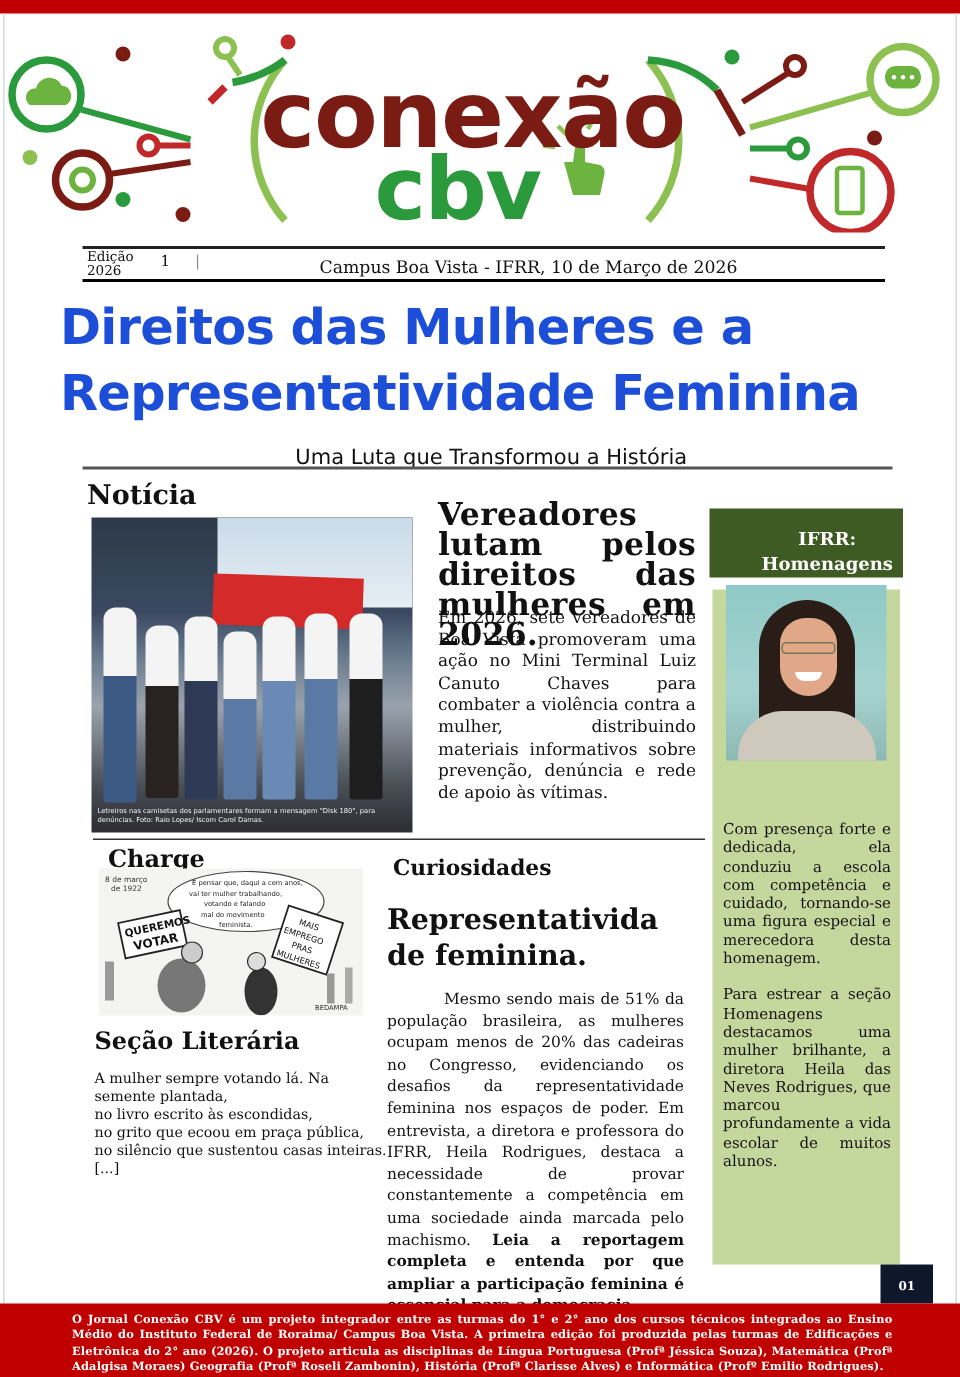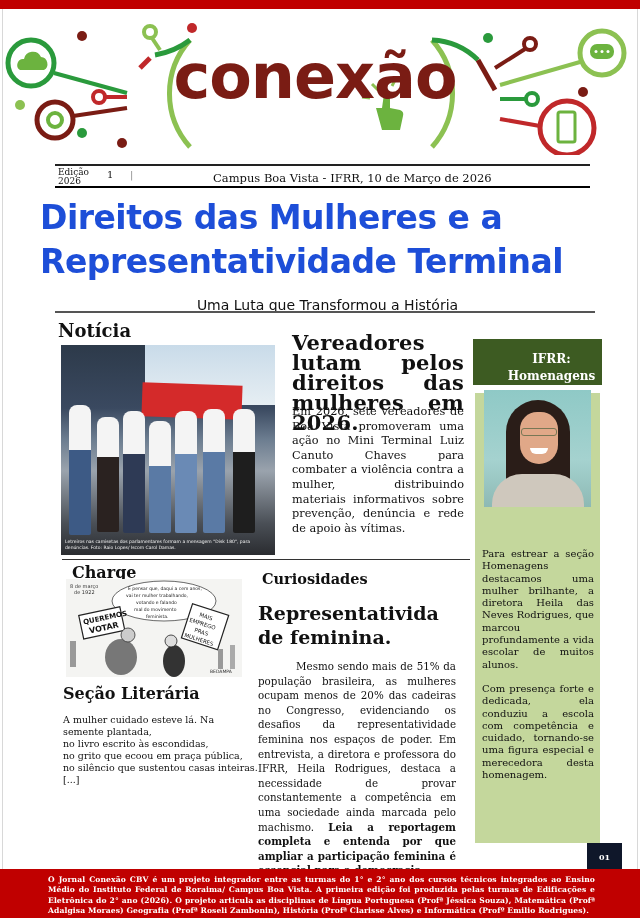--- a/index.html
+++ b/index.html
@@ -130,32 +130,33 @@
     <line x1="540" y1="126" x2="500" y2="119" stroke="#c0282a" stroke-width="4"></line>
     <circle cx="488" cy="38" r="5" fill="#2a9a3c"></circle>
     <circle cx="583" cy="92" r="5" fill="#7a1c14"></circle>
 
     <path d="M376 108 l6 0 l2 -14 a3 3 0 0 1 6 0 l0 14 l10 2 a5 5 0 0 1 3 6 l-3 14 l-18 0 z" fill="#6cb33f"></path>
     <line x1="378" y1="90" x2="372" y2="84" stroke="#8cc152" stroke-width="3"></line>
     <line x1="392" y1="86" x2="396" y2="78" stroke="#8cc152" stroke-width="3"></line>
     <line x1="370" y1="98" x2="362" y2="97" stroke="#8cc152" stroke-width="3"></line>
   </svg>
   <div class="logo-word1">conexão</div>
+  <div class="logo-word2">cbv</div>
 </div>
 
 <div class="edbar">
   <span class="ed-label">Edição 2026</span>
   <span class="ed-num">1</span>
   <span class="ed-sep">|</span>
   <span class="ed-campus">Campus Boa Vista - IFRR, 10 de  Março de 2026</span>
 </div>
 
 <div class="headline">
   <div>Direitos das Mulheres e a</div>
-  <div>Representatividade Terminal</div>
+  <div>Representatividade Feminina</div>
 </div>
 <div class="subhead">Uma Luta que Transformou a História</div>
 <div class="hr1"></div>
 
 <div class="sec-title noticia-title">Notícia</div>
 <div class="noticia-photo">
   <div class="photo-sky"></div>
   <div class="photo-banner"></div>
   <div class="photo-person" style="left:8px;top:60px;height:130px;background:linear-gradient(180deg,#f4f4f4 0 35%,#3d5a85 35%);"></div>
   <div class="photo-person" style="left:36px;top:72px;height:115px;background:linear-gradient(180deg,#f4f4f4 0 35%,#2a2220 35%);"></div>
@@ -176,22 +177,22 @@
   <div>Homenagens</div>
 </div>
 <div class="side-photo">
   <div class="face-hair"></div>
   <div class="shirt"></div>
   <div class="face"></div>
   <div class="glasses"></div>
   <div class="smile"></div>
 </div>
 <div class="side-text">
+  <p>Com presença forte e dedicada, ela conduziu a escola com competência e cuidado, tornando-se uma figura especial e merecedora desta homenagem.</p>
   <p>Para estrear a seção Homenagens destacamos uma mulher brilhante, a diretora Heila das Neves Rodrigues, que marcou profundamente a vida escolar de muitos alunos.</p>
-  <p>Com presença forte e dedicada, ela conduziu a escola com competência e cuidado, tornando-se uma figura especial e merecedora desta homenagem.</p>
 </div>
 
 <div class="sec-title charge-title">Charge</div>
 <div class="charge-img">
   <svg width="176" height="98" viewBox="0 0 176 98">
     <text x="4" y="9" font-size="5" font-family="DejaVu Sans, sans-serif" fill="#333">8 de março</text>
     <text x="8" y="15" font-size="5" font-family="DejaVu Sans, sans-serif" fill="#333">de 1922</text>
     <ellipse cx="98" cy="22" rx="52" ry="20" fill="#fff" stroke="#444" stroke-width="0.8"></ellipse>
     <text x="62" y="11" font-size="4.5" font-family="DejaVu Sans, sans-serif" fill="#222">É pensar que, daqui a cem anos,</text>
     <text x="60" y="18" font-size="4.5" font-family="DejaVu Sans, sans-serif" fill="#222">vai ter mulher trabalhando,</text>
@@ -227,21 +228,21 @@
   <div>de feminina.</div>
 </div>
 <div class="curio-body">
   <span class="ind"></span><span>Mesmo sendo mais de 51% da população brasileira, as mulheres ocupam menos de 20% das cadeiras no Congresso, evidenciando os desafios da representatividade feminina nos espaços de poder. Em entrevista, a diretora e professora do IFRR, Heila Rodrigues, destaca a necessidade de provar constantemente a competência em uma sociedade ainda marcada pelo machismo.</span>
   <b>Leia a reportagem completa e entenda por que ampliar a participação feminina é essencial para a democracia.</b>
 </div>
 
 <div class="sec-title lit-title">Seção Literária</div>
 <div class="lit-body">
   <p>
-    <span>A mulher cuidado esteve lá. Na</span><br>
+    <span>A mulher sempre votando lá. Na</span><br>
     <span>semente plantada,</span><br>
     <span>no livro escrito às escondidas,</span><br>
     <span>no grito que ecoou em praça pública,</span><br>
     <span>no silêncio que sustentou casas inteiras.</span><br>
     <span>[...]</span>
   </p>
 </div>
 
 <div class="pagenum">01</div>
 <div class="footer">O Jornal Conexão CBV é um projeto integrador entre as turmas do 1° e 2° ano dos cursos técnicos integrados ao Ensino Médio do Instituto Federal de Roraima/ Campus Boa Vista. A primeira edição foi produzida pelas turmas de Edificações e Eletrônica do 2° ano (2026). O projeto articula as disciplinas de Língua Portuguesa (Profª Jéssica Souza), Matemática (Profª Adalgisa Moraes) Geografia (Profª Roseli Zambonin), História (Profª Clarisse Alves) e Informática (Profº Emilio Rodrigues).</div>

